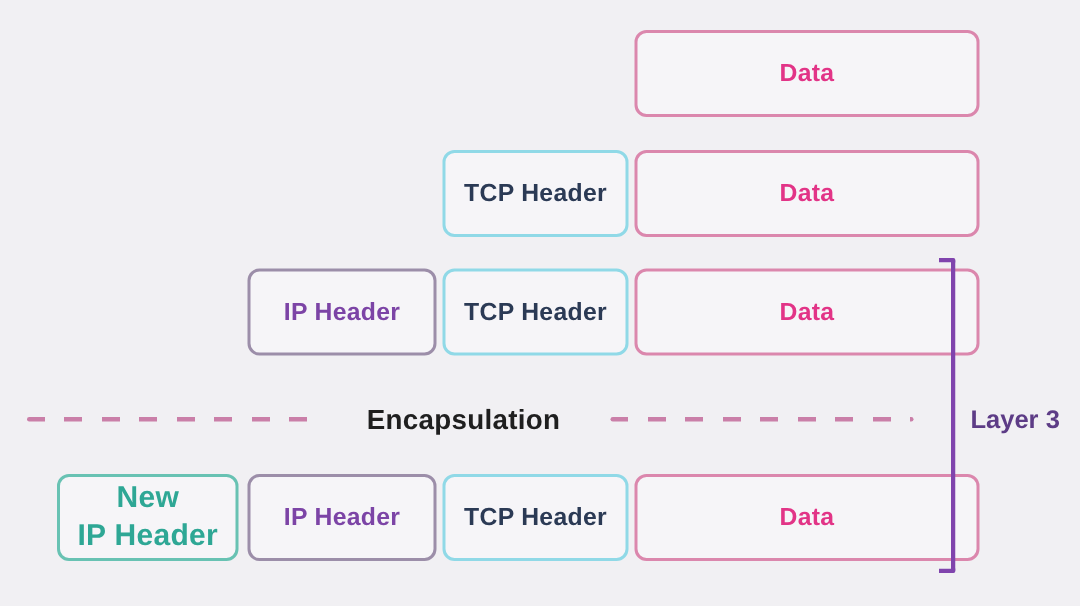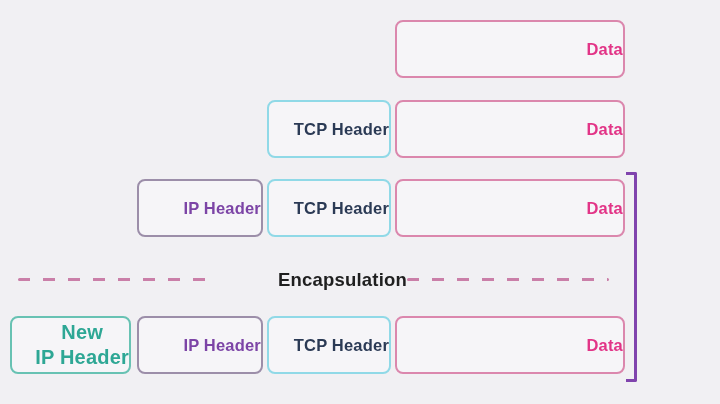--- a/index.html
+++ b/index.html
@@ -15,26 +15,27 @@
     background: #f1f0f3;
   }
   .box {
     position: absolute;
     height: 54px;
     background: #f6f5f8;
     border-radius: 8px;
     border: 2px solid #ccc;
     display: flex;
     align-items: center;
-    justify-content: flex-end;
+    justify-content: center;
     text-align: center;
     font-weight: bold;
     font-size: 16.5px;
     letter-spacing: 0.2px;
     box-sizing: content-box;
+    margin-left: 28px;
   }
   
   .c-newip { left: 10px;  width: 117px; }
   .c-ip    { left: 137px; width: 122px; }
   .c-tcp   { left: 267px; width: 120px; }
   .c-data  { left: 395px; width: 226px; }
   
   .r1 { top: 20px; }
   .r2 { top: 100px; }
   .r3 { top: 179px; }
@@ -75,21 +76,21 @@
       transparent 12px, transparent 25px);
     border-radius: 2px;
   }
   #dash-left  { left: 18px;  width: 193px; }
   #dash-right { left: 407px; width: 202px; }
 
   .encap-label {
     position: absolute;
     left: 211px; top: 269px;
     width: 196px;
-    text-align: right;
+    text-align: center;
     font-weight: bold;
     font-size: 18.5px;
     color: #1f1f1f;
     letter-spacing: 0.2px;
   }
 </style>
 </head>
 <body>
 
 <div class="canvas">
@@ -129,14 +130,15 @@
     <span>IP Header</span>
   </div>
   <div class="box c-tcp r4 v-tcp">
     <span>TCP Header</span>
   </div>
   <div class="box c-data r4 v-data">
     <span>Data</span>
   </div>
 
   <div class="bracket"></div>
+  <div class="layer-label" id="layer3-label">Layer 3</div>
 
 </div>
 
 </body></html>

